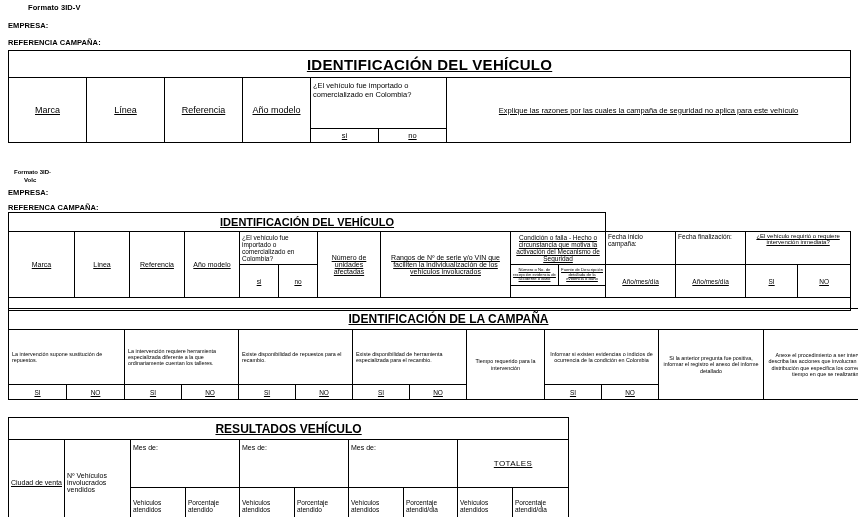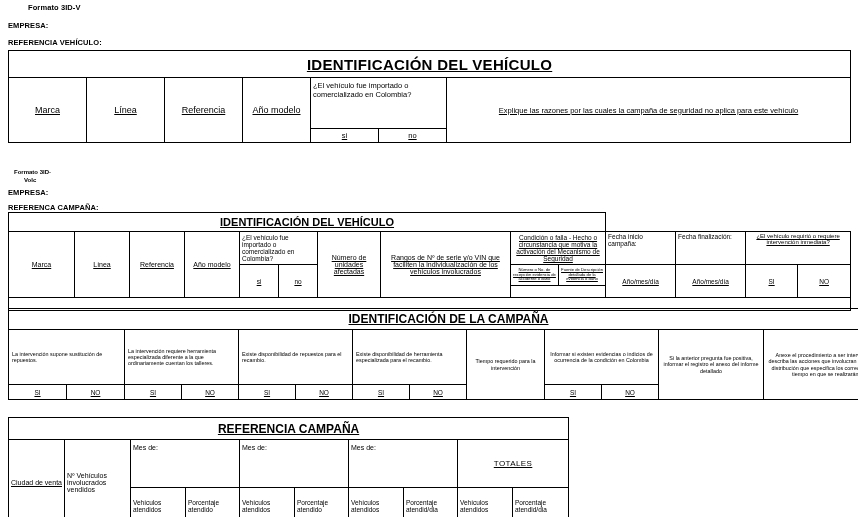--- a/index.html
+++ b/index.html
@@ -118,21 +118,21 @@
   #t4 .sub { height: 34px; font-size: 6.5px; vertical-align: middle; }
   #t4 .totales { font-size: 8px; letter-spacing: .4px; text-align: center; }
 </style>
 </head>
 <body>
 
 <div class="page">
 
   <div class="lbl" id="b1-formato">Formato 3ID-V</div>
   <div class="lbl" id="b1-empresa">EMPRESA:</div>
-  <div class="lbl" id="b1-ref">REFERENCIA VEHÍCULO:</div>
+  <div class="lbl" id="b1-ref">REFERENCIA CAMPAÑA:</div>
 
   <table class="bordered" id="t1">
     <colgroup>
       <col style="width:78px">
         <col style="width:78px">
         <col style="width:78px">
         <col style="width:68px">
       <col style="width:68px">
         <col style="width:68px">
         <col style="width:404px">
@@ -269,21 +269,21 @@
         <col style="width:54px">
       <col style="width:55px">
         <col style="width:54px">
       <col style="width:55px">
         <col style="width:54px">
       <col style="width:55px">
         <col style="width:56px">
     </colgroup>
     <tbody>
       <tr>
-        <td class="ctr title" colspan="10">REFERENCIA CAMPAÑA</td>
+        <td class="ctr title" colspan="10">RESULTADOS VEHÍCULO</td>
       </tr>
       <tr>
         <td class="ctr hdr" rowspan="2">Ciudad de venta</td>
         <td class="lft hdr" rowspan="2">Nº Vehículos involucrados vendidos</td>
         <td class="lft hdr" colspan="2" style="vertical-align:top;padding-top:4px">Mes de:</td>
         <td class="lft hdr" colspan="2" style="vertical-align:top;padding-top:4px">Mes de:</td>
         <td class="lft hdr" colspan="2" style="vertical-align:top;padding-top:4px">Mes de:</td>
         <td class="ctr hdr totales" colspan="2">TOTALES</td>
       </tr>
       <tr>

